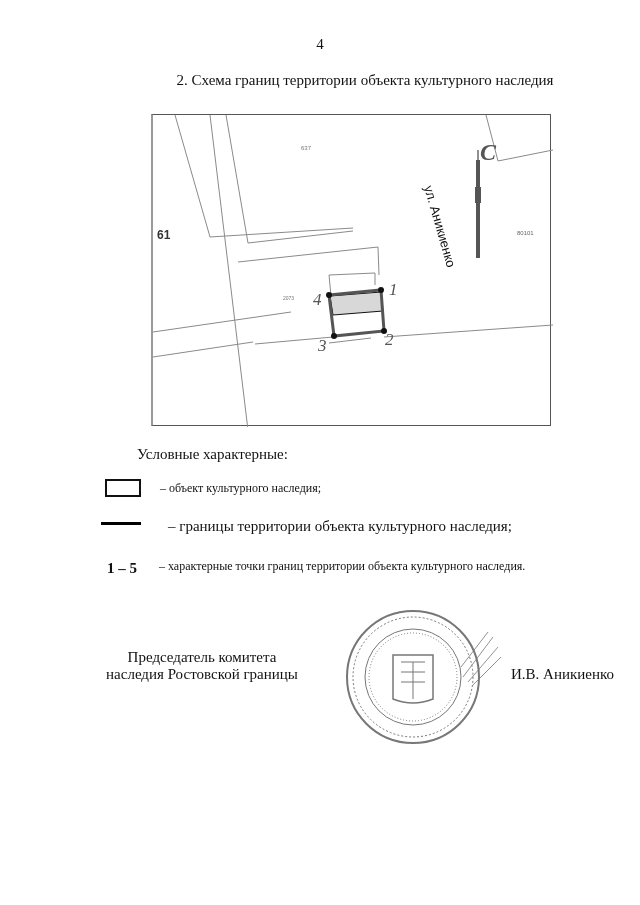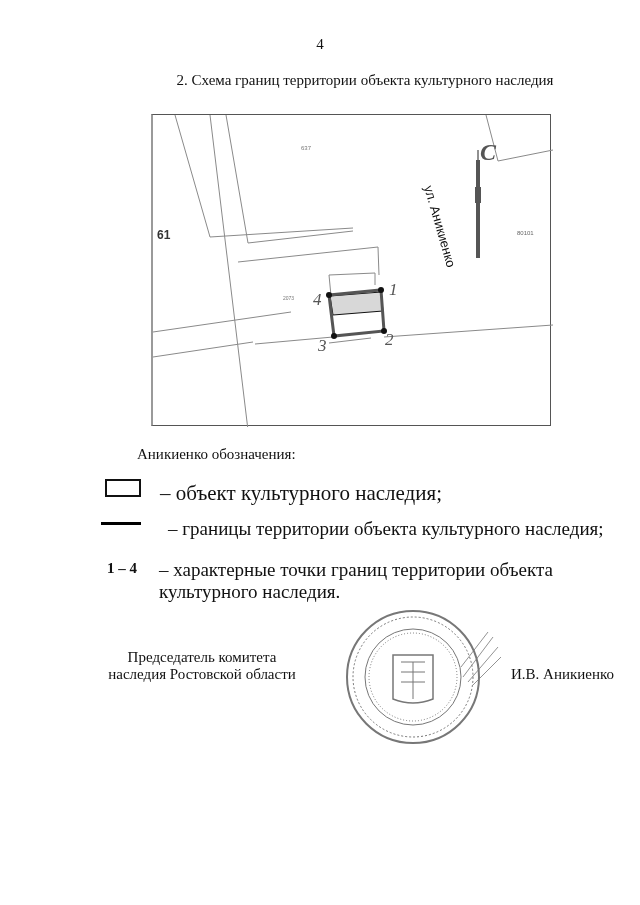--- a/index.html
+++ b/index.html
@@ -8,23 +8,23 @@
   .abs { position:absolute; }
   .page-num { left:0; width:640px; top:36px; text-align:center; font-size:15px; }
   .title { left:0; width:730px; top:72px; text-align:center; font-size:15px; }
   .map { left:151px; top:114px; width:400px; height:312px; border:1px solid #555;
          border-left:2px solid #9a9a9a; box-sizing:border-box; background:#fff; }
   .map svg { position:absolute; left:0; top:0; }
   .legend-title { left:137px; top:446px; font-size:15px; }
   .legend-box { left:105px; top:479px; width:36px; height:18px; border:2px solid #111; box-sizing:border-box; }
   .legend-line { left:101px; top:522px; width:40px; height:3px; background:#000; }
   .legend-pts { left:107px; top:560px; font-size:15px; font-weight:bold; }
-  .legend-t1 { left:160px; top:481px; font-size:21px; }
-  .legend-t2 { left:168px; top:518px; font-size:19px; }
-  .legend-t3 { left:159px; top:559px; font-size:19px; }
+  .legend-t1 { left:160px; top:481px; font-size:12px; }
+  .legend-t2 { left:168px; top:518px; font-size:15px; }
+  .legend-t3 { left:159px; top:559px; font-size:12px; }
   .sig-block { left:82px; width:240px; top:633px; text-align:center; font-size:15px; line-height:17px;margin-top:16px; }
   .sig-name { left:511px; top:666px; font-size:15px; }
   .stamp { left:343px; top:607px; width:160px; height:140px; }
 </style>
 </head>
 <body>
 
 <div class="abs page-num">4</div>
 <div class="abs title">2. Схема границ территории объекта культурного наследия</div>
 
@@ -74,31 +74,31 @@
     </g>
     <g font-family="Liberation Serif, serif" font-style="italic" font-size="17" fill="#555">
       <text x="236" y="180">1</text>
       <text x="232" y="230">2</text>
       <text x="165" y="236">3</text>
       <text x="160" y="190">4</text>
     </g>
   </svg>
 </div>
 
-<div class="abs legend-title">Аникиенко обозначения:</div>
+<div class="abs legend-title">Условные характерные:</div>
 <div class="abs legend-box"></div>
 <div class="abs legend-t1">– объект культурного наследия;</div>
 <div class="abs legend-line"></div>
 <div class="abs legend-t2">– границы территории объекта культурного наследия;</div>
-<div class="abs legend-pts">1 – 4</div>
+<div class="abs legend-pts">1 – 5</div>
 <div class="abs legend-t3">– характерные точки границ территории объекта культурного наследия.</div>
 
 <div class="abs sig-block">
   <div>Председатель комитета</div>
-  <div>наследия Ростовской области</div>
+  <div>наследия Ростовской границы</div>
 </div>
 
 <div class="abs stamp">
   <svg width="160" height="140" viewBox="0 0 160 140">
     <g fill="none" stroke="#777">
       <circle cx="70" cy="70" r="66" stroke-width="2"></circle>
       <circle cx="70" cy="70" r="60" stroke-width="1" stroke-dasharray="2 2"></circle>
       <circle cx="70" cy="70" r="48" stroke-width="1"></circle>
       <circle cx="70" cy="70" r="44" stroke-width="1" stroke-dasharray="1 2"></circle>
       <path d="M50,48 L90,48 L90,92 Q70,100 50,92 Z" stroke-width="1.5"></path>

